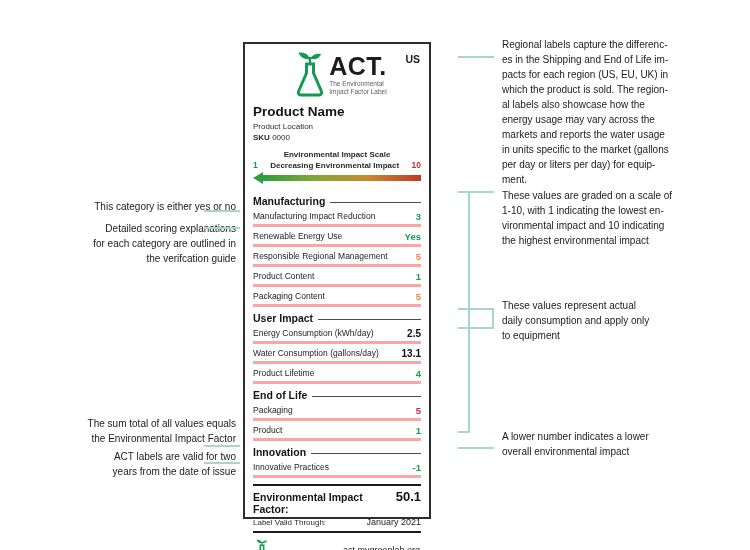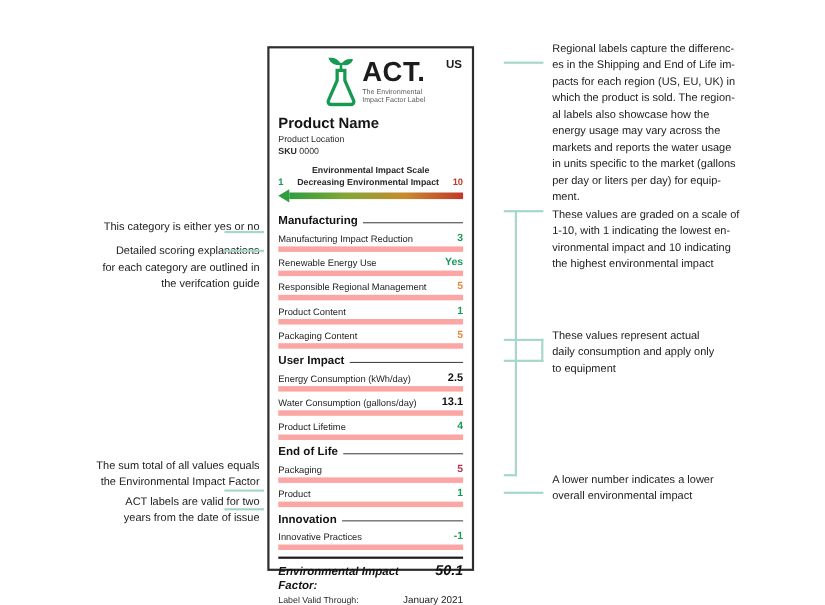--- a/index.html
+++ b/index.html
@@ -35,31 +35,31 @@
   .scale-mid { font-size: 8px; font-weight: bold; color: #2a2a2a; }
   .scale-max { font-size: 8.5px; font-weight: bold; color: #c0392b; }
   .scale-arrow { display: flex; align-items: center; margin-top: 2px; }
   .arrow-head { width: 0; height: 0; border-top: 6px solid transparent; border-bottom: 6px solid transparent; border-right: 10px solid #2f9e3f; }
   .arrow-bar { flex: 1; height: 6px; background: linear-gradient(to right, #2f9e3f, #86a636, #c78a2e, #c0392b); }
 
   .section { padding: 0 8px; }
   .sec-head { display: flex; align-items: center; gap: 5px; margin-top: 5px; }
   .sec-title { font-size: 10.5px; font-weight: bold; color: #141414; white-space: nowrap; }
   .sec-line { flex: 1; height: 1px; background: #4a4a4a; margin-top: 2px; }
-  .row { display: flex; justify-content: space-between; align-items: flex-end; border-bottom: 5px solid #fca5a5; padding: 3.5px 0 2.5px; }
+  .row { display: flex; justify-content: space-between; align-items: center; border-bottom: 3px solid #fca5a5; padding: 3.5px 0 2.5px; }
   .rl { font-size: 8.5px; color: #1d1d1d; }
   .rv { font-size: 9.5px; font-weight: bold; }
   .rv[data-color="green"]  { color: #169a5a; }
   .rv[data-color="orange"] { color: #e8883a; }
   .rv[data-color="red"]    { color: #b73350; }
   .rv[data-color="black"]  { color: #111111; font-size: 10px; }
 
   .summary { margin-top: 6px; padding: 0 8px; }
   .sum-rule { height: 2px; background: #1b1b1b; }
-  .sum-row { display: flex; justify-content: flex-start; align-items: baseline; padding: 3px 0 1px; font-style: italic; }
+  .sum-row { display: flex; justify-content: flex-start; align-items: baseline; padding: 3px 0 1px; }
   .sum-label { font-size: 10.5px; font-weight: bold; color: #141414; }
   .sum-value { font-size: 13px; font-weight: bold; color: #111; }
   .valid-row { display: flex; justify-content: space-between; align-items: baseline; padding: 1px 0 4px; }
   .valid-label { font-size: 8px; color: #2a2a2a; }
   .valid-value { font-size: 9px; color: #1d1d1d; text-align: right; }
 
   .card-foot { display: flex; justify-content: space-between; align-items: center; padding: 6px 9px 4px; flex: 1; }
   .foot-url { font-size: 9px; color: #1d1d1d; }
 
   

